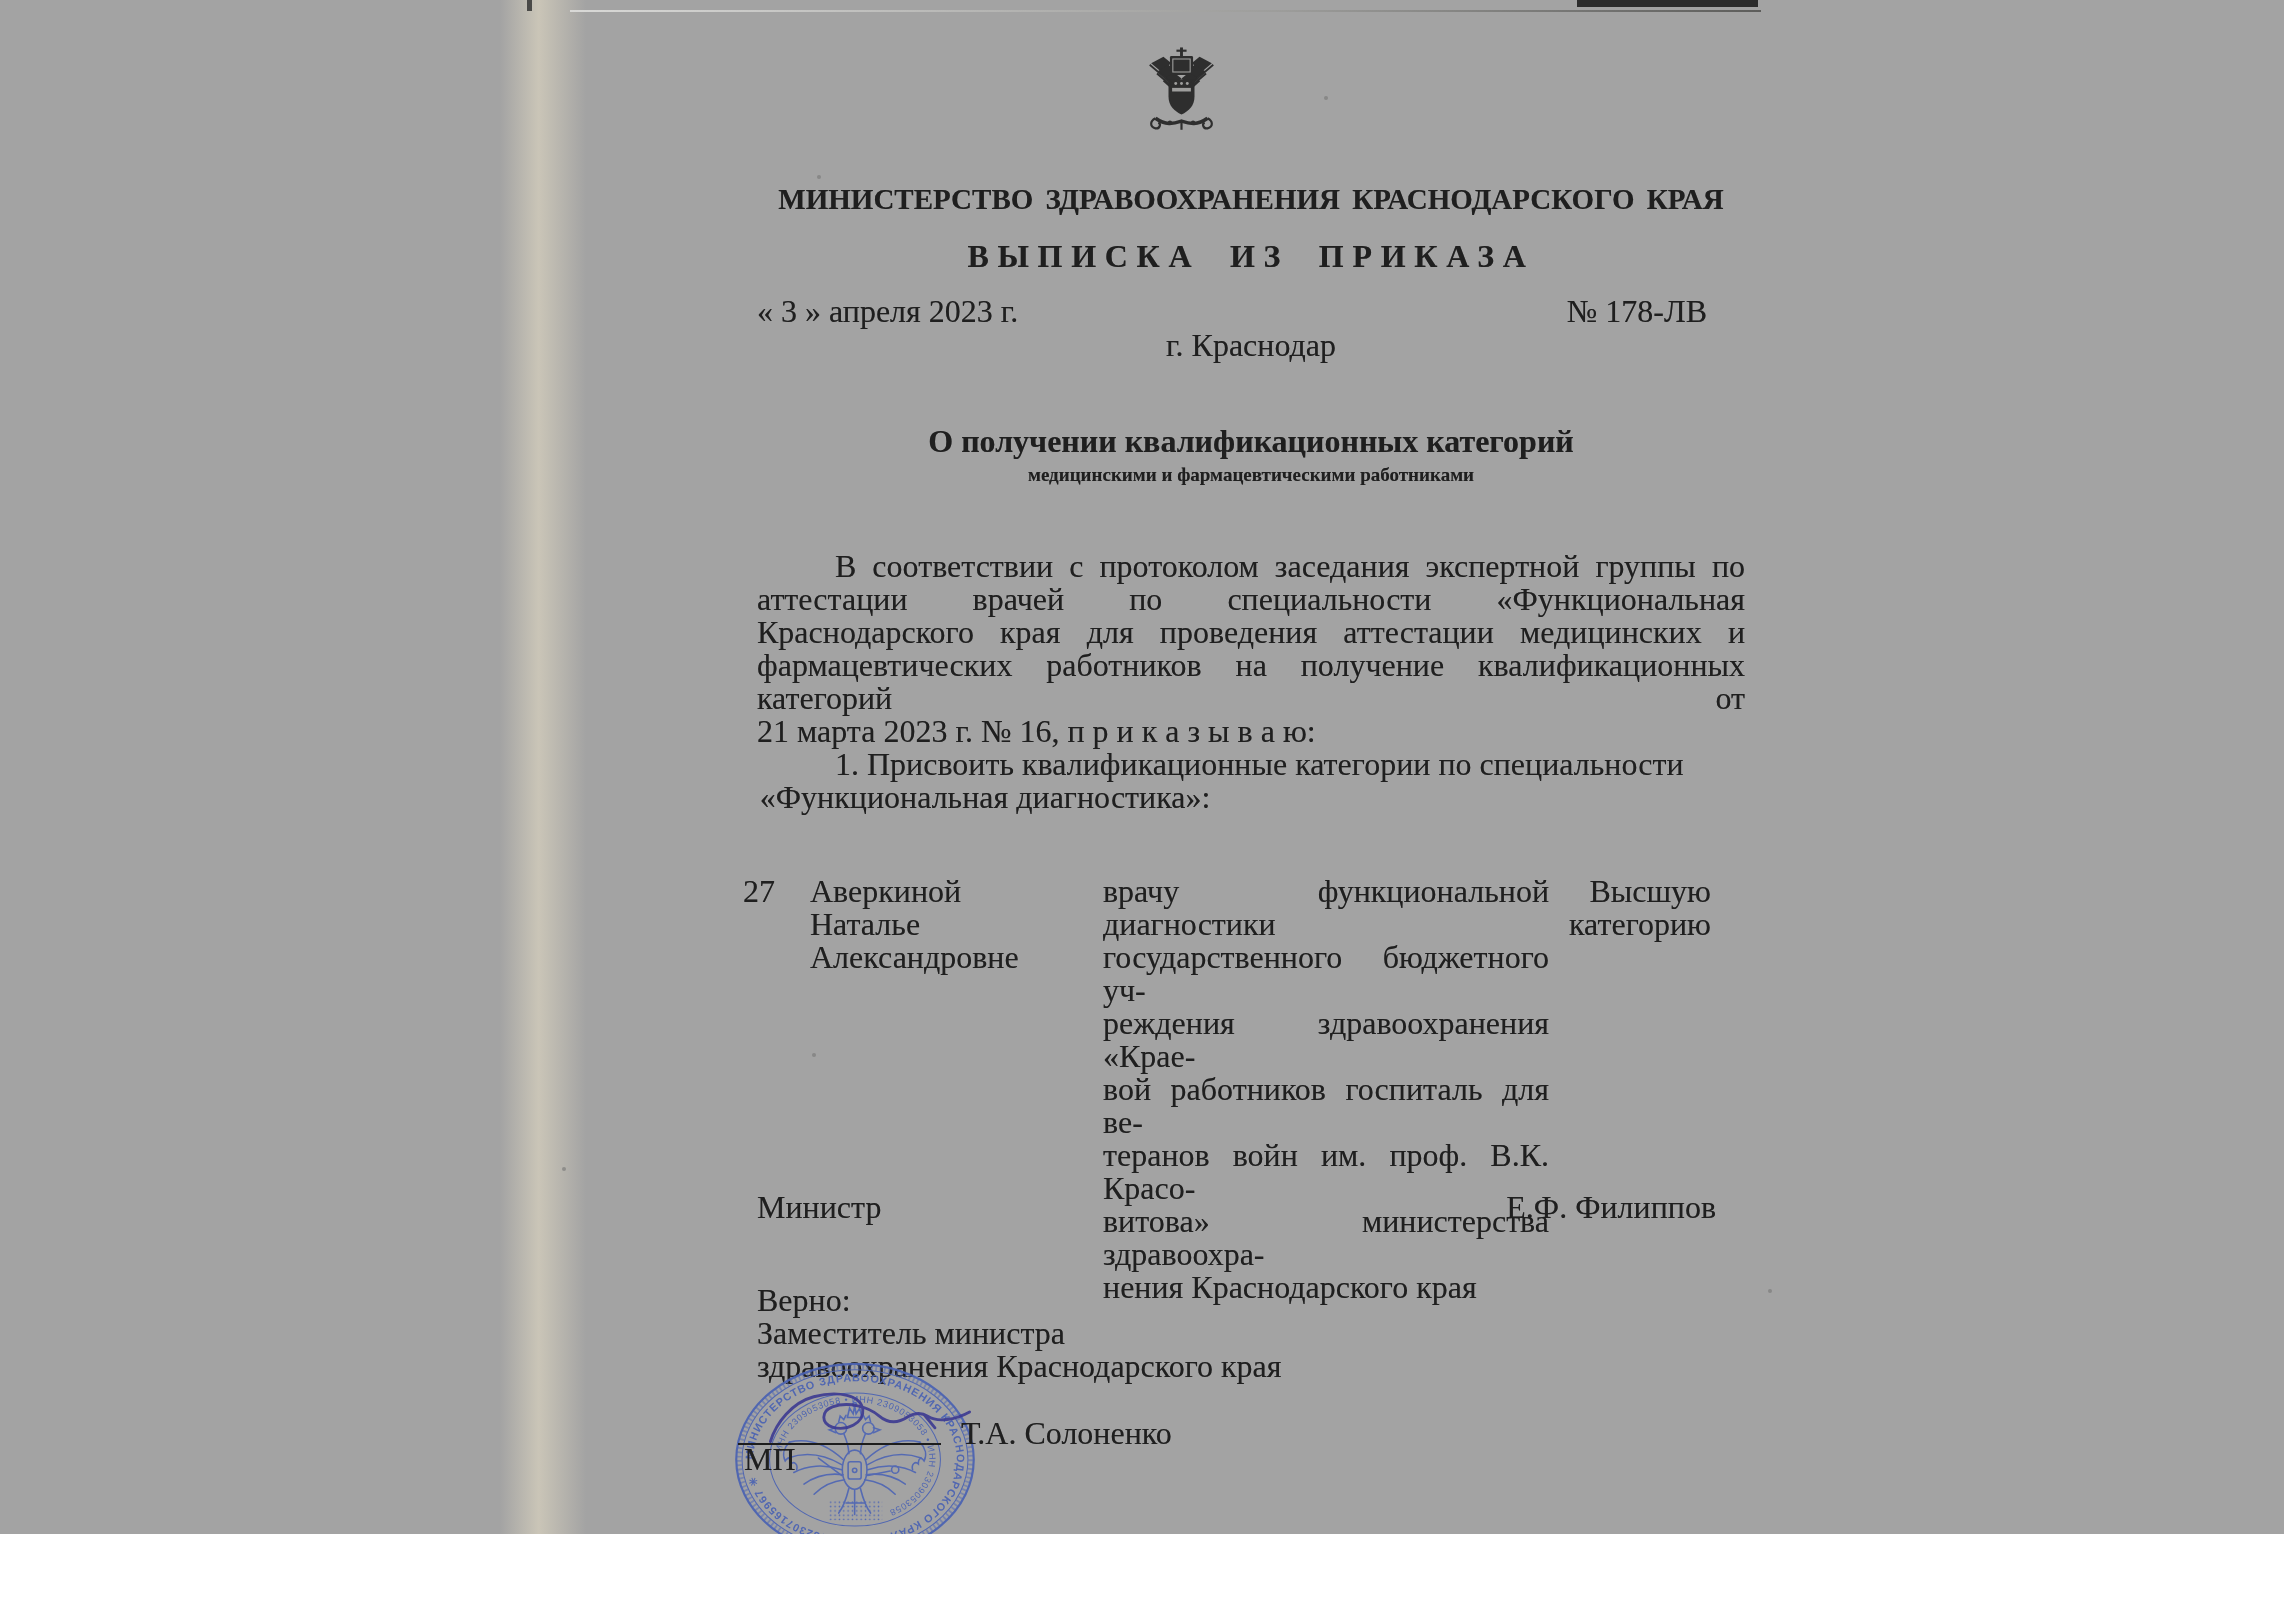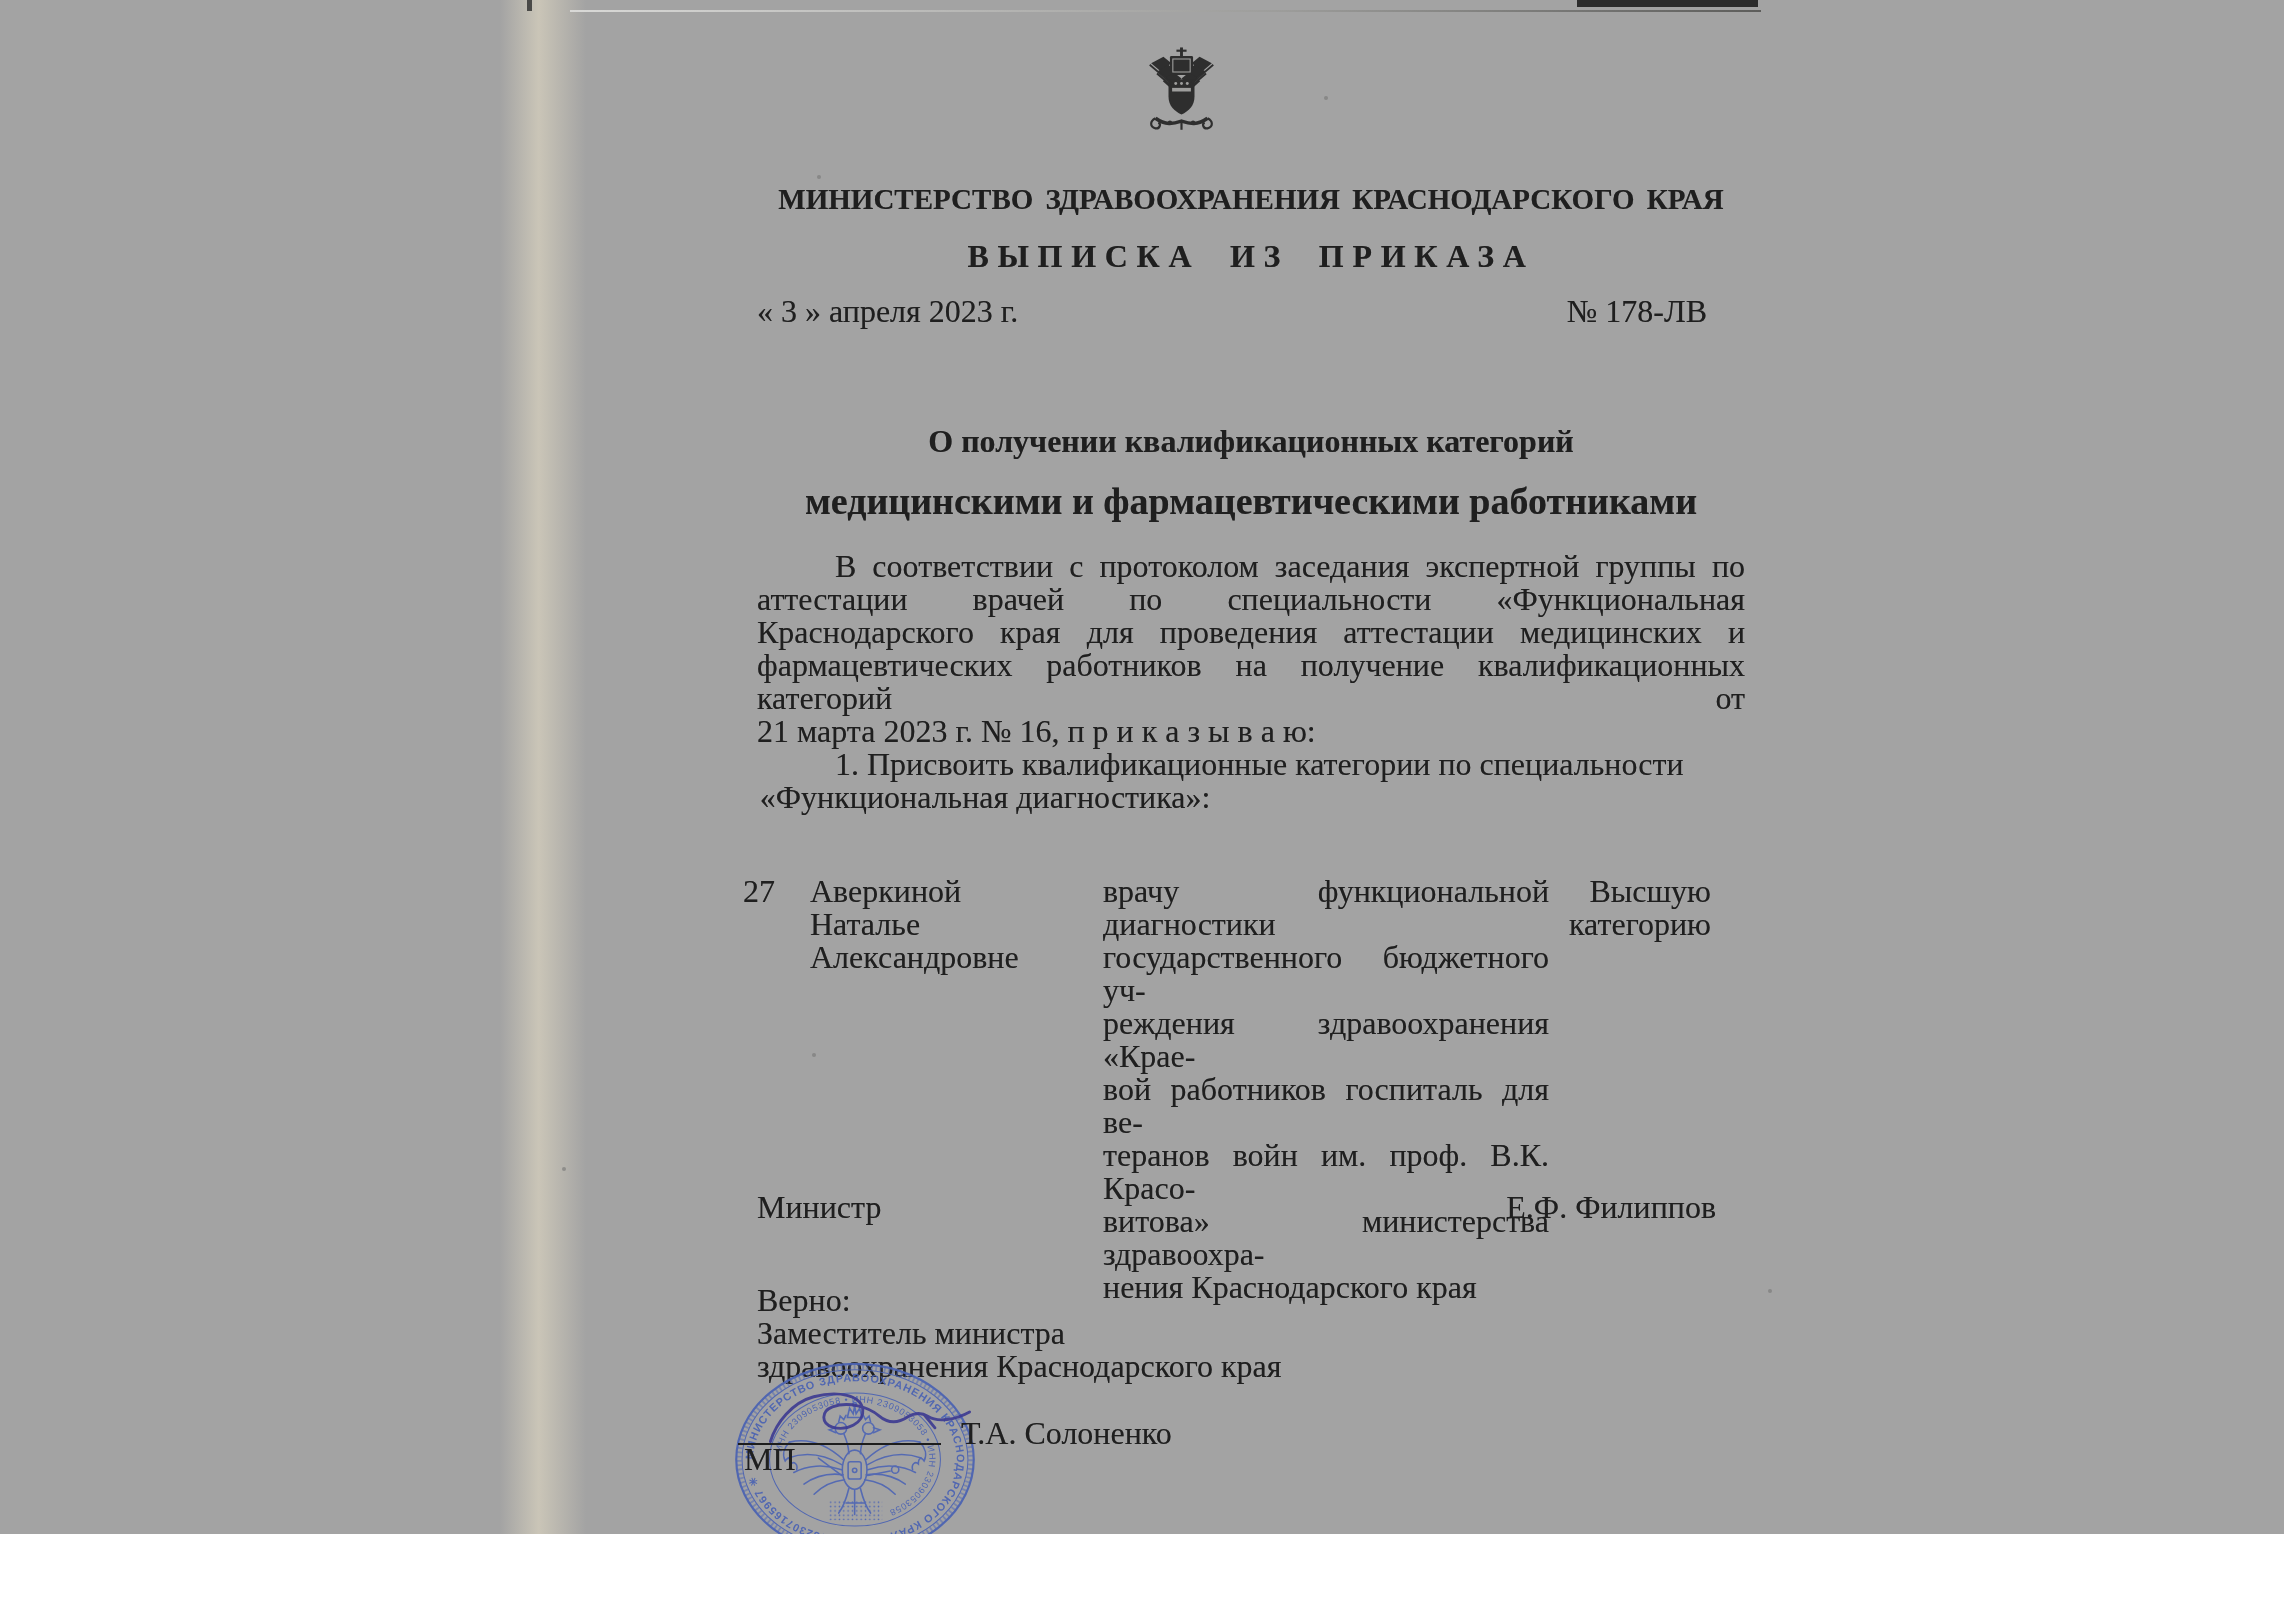--- a/index.html
+++ b/index.html
@@ -76,24 +76,25 @@
     </g>
   </svg>
 
   <div class="abs t b c nw" style="left:757px;top:183px;width:988px;font-size:29px;word-spacing:5px;">МИНИСТЕРСТВО ЗДРАВООХРАНЕНИЯ КРАСНОДАРСКОГО КРАЯ</div>
   <div class="abs t b c nw" style="left:757px;top:240px;width:988px;letter-spacing:8.7px;word-spacing:13px;">ВЫПИСКА ИЗ ПРИКАЗА</div>
 
   <div class="abs row" style="left:757px;top:295px;width:988px;">
     <span class="t nw">« 3 » апреля  2023 г.</span>
     <span class="t nw" style="padding-right:38px;margin-left:43px;">№  178-ЛВ</span>
   </div>
+  <div class="abs t c nw" style="left:757px;top:329px;width:988px;">г. Краснодар</div>
 
   <div class="abs" style="left:757px;top:425px;width:988px;">
     <div class="t b c nw" style="font-size:32px;line-height:33px;">О получении квалификационных категорий</div>
-    <div class="t b c nw" style="font-size:38px;line-height:33px;margin-top:27px;">медицинскими и фармацевтическими работниками</div>
+    <div class="t b c nw" style="font-size:19px;line-height:33px;">медицинскими и фармацевтическими работниками</div>
   </div>
 
   <div class="abs" style="left:757px;top:550px;width:988px;">
     <div class="t jl" style="text-indent:78px;">В соответствии с протоколом заседания экспертной группы по</div>
     <div class="t jl">аттестации врачей по специальности «Функциональная</div>
     <div class="t jl">Краснодарского края для проведения аттестации медицинских и</div>
     <div class="t jl">фармацевтических работников на получение квалификационных категорий от</div>
     <div class="t nw">21 марта  2023 г.  №  16,  п р и к а з ы в а ю:</div>
     <div class="t nw" style="text-indent:78px;">1. Присвоить  квалификационные  категории  по специальности</div>
     <div class="t nw" style="margin-left:-7.2px;padding-left:10px;">«Функциональная диагностика»:</div>

